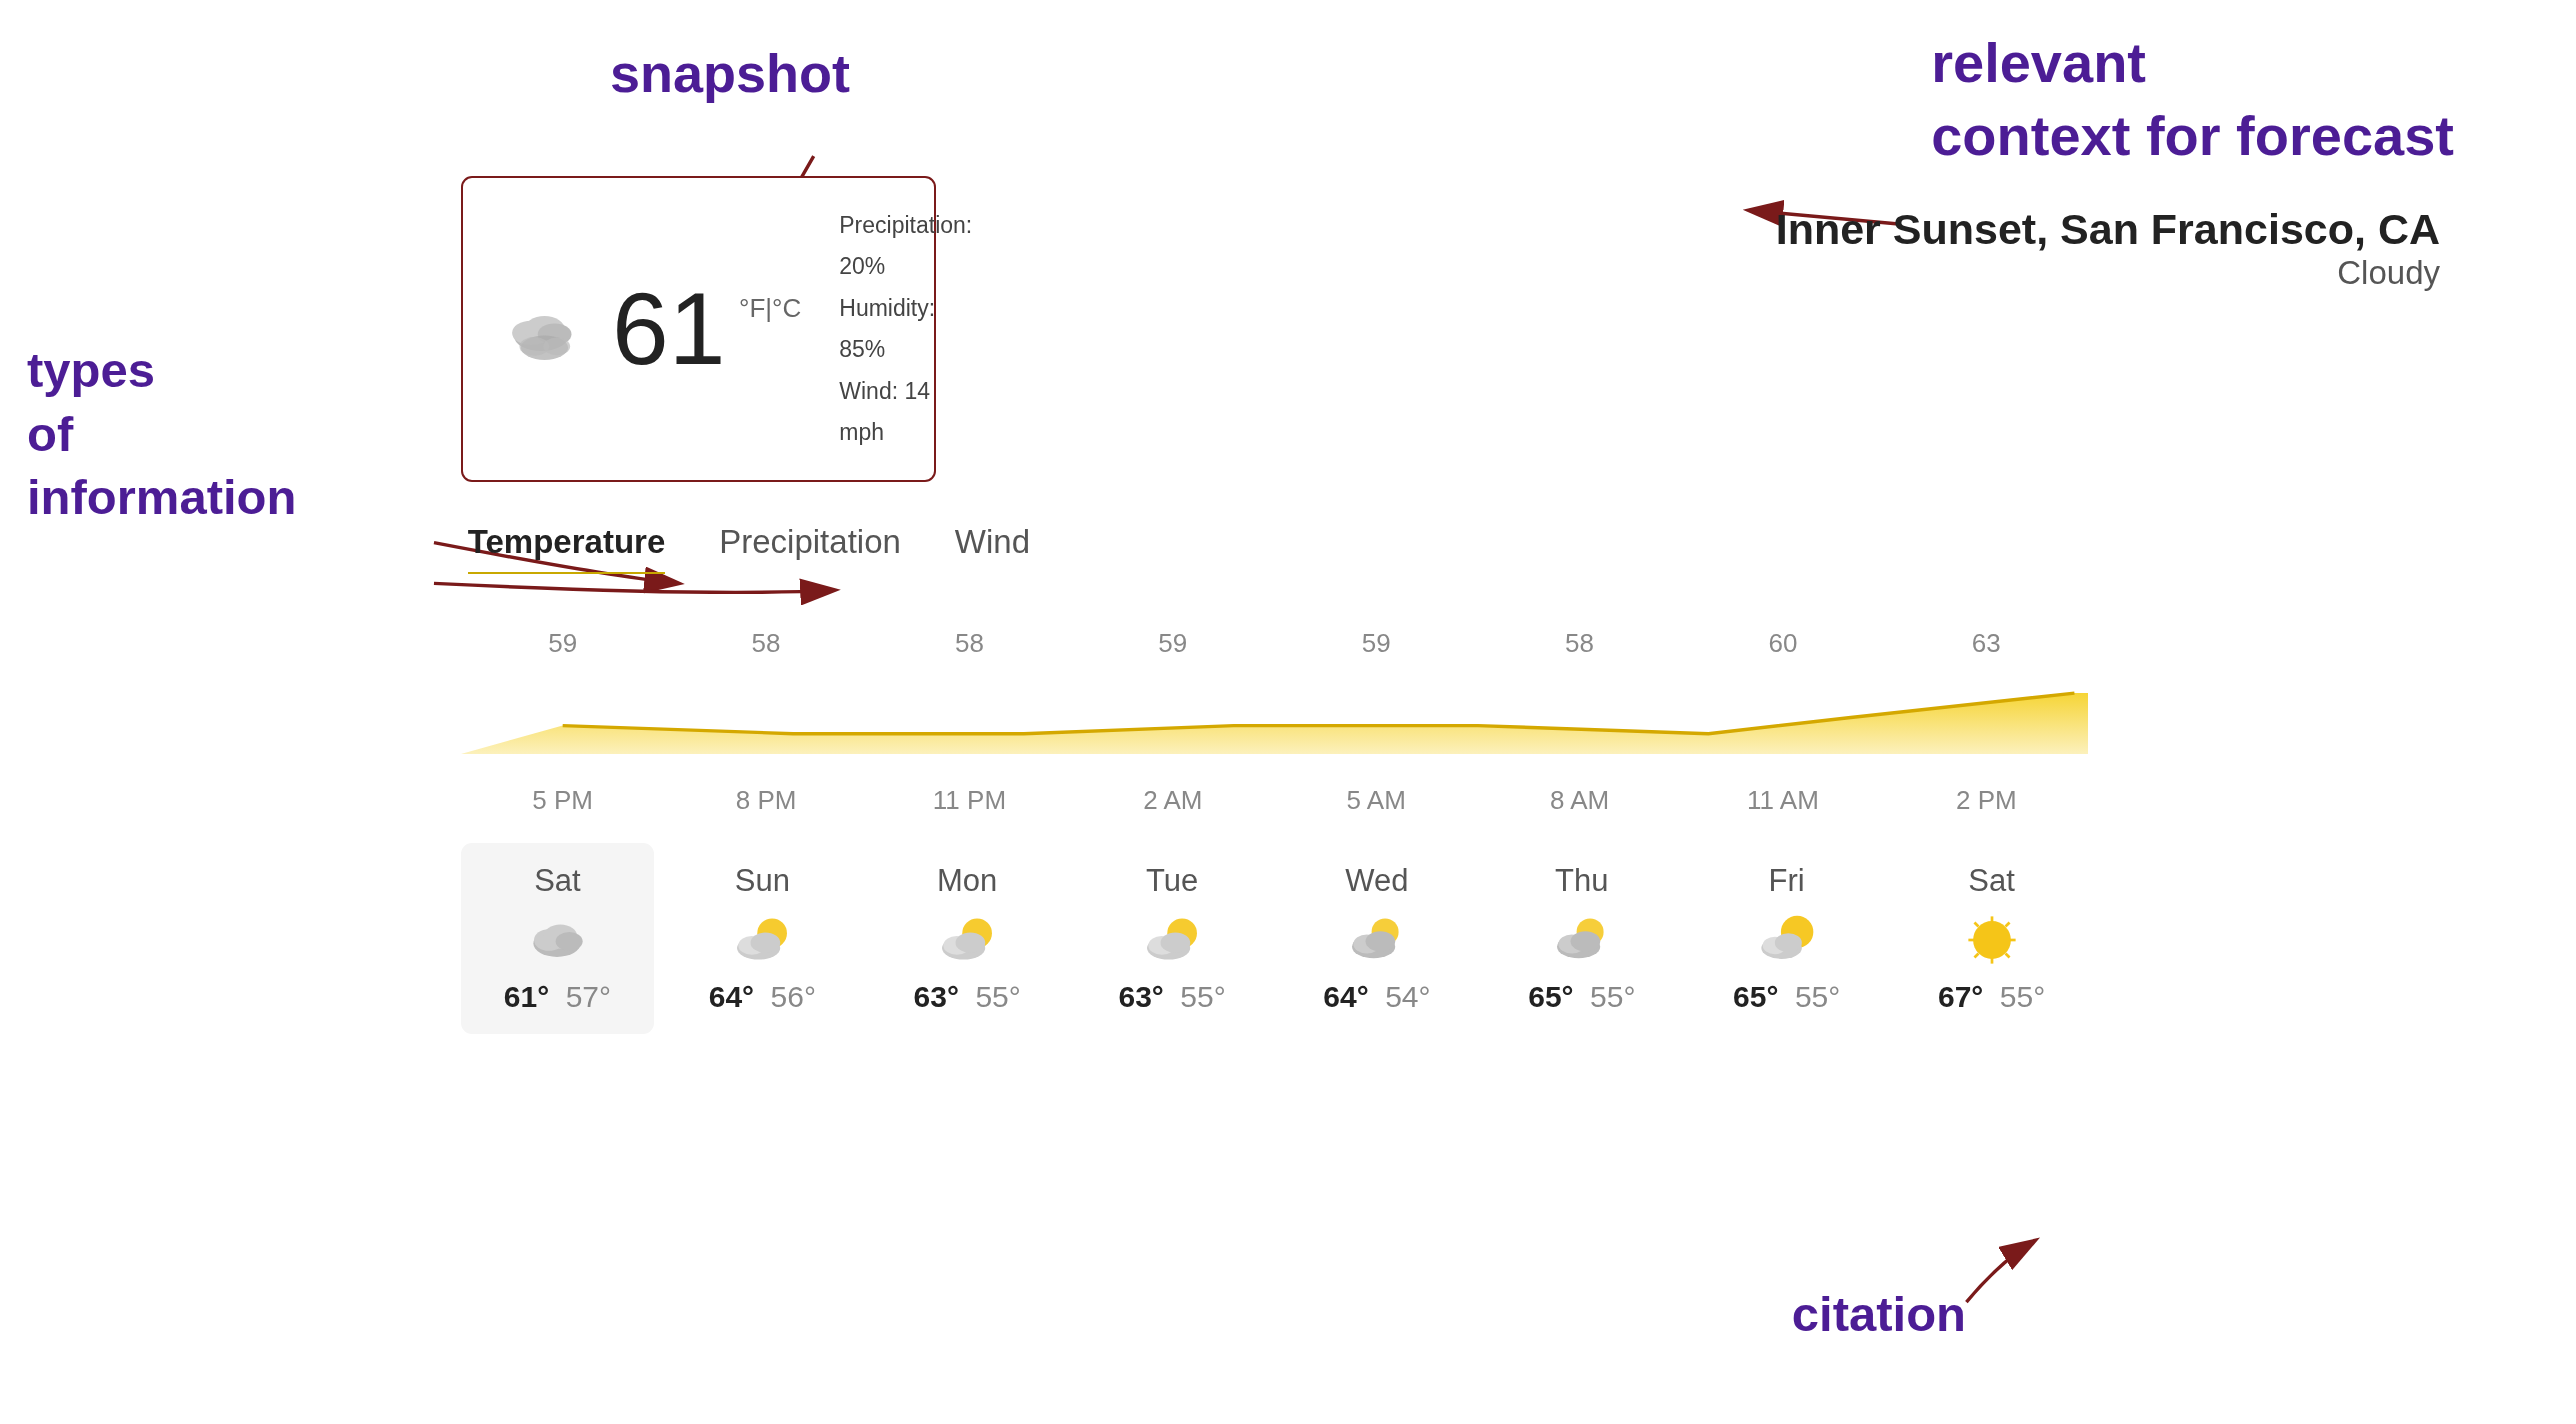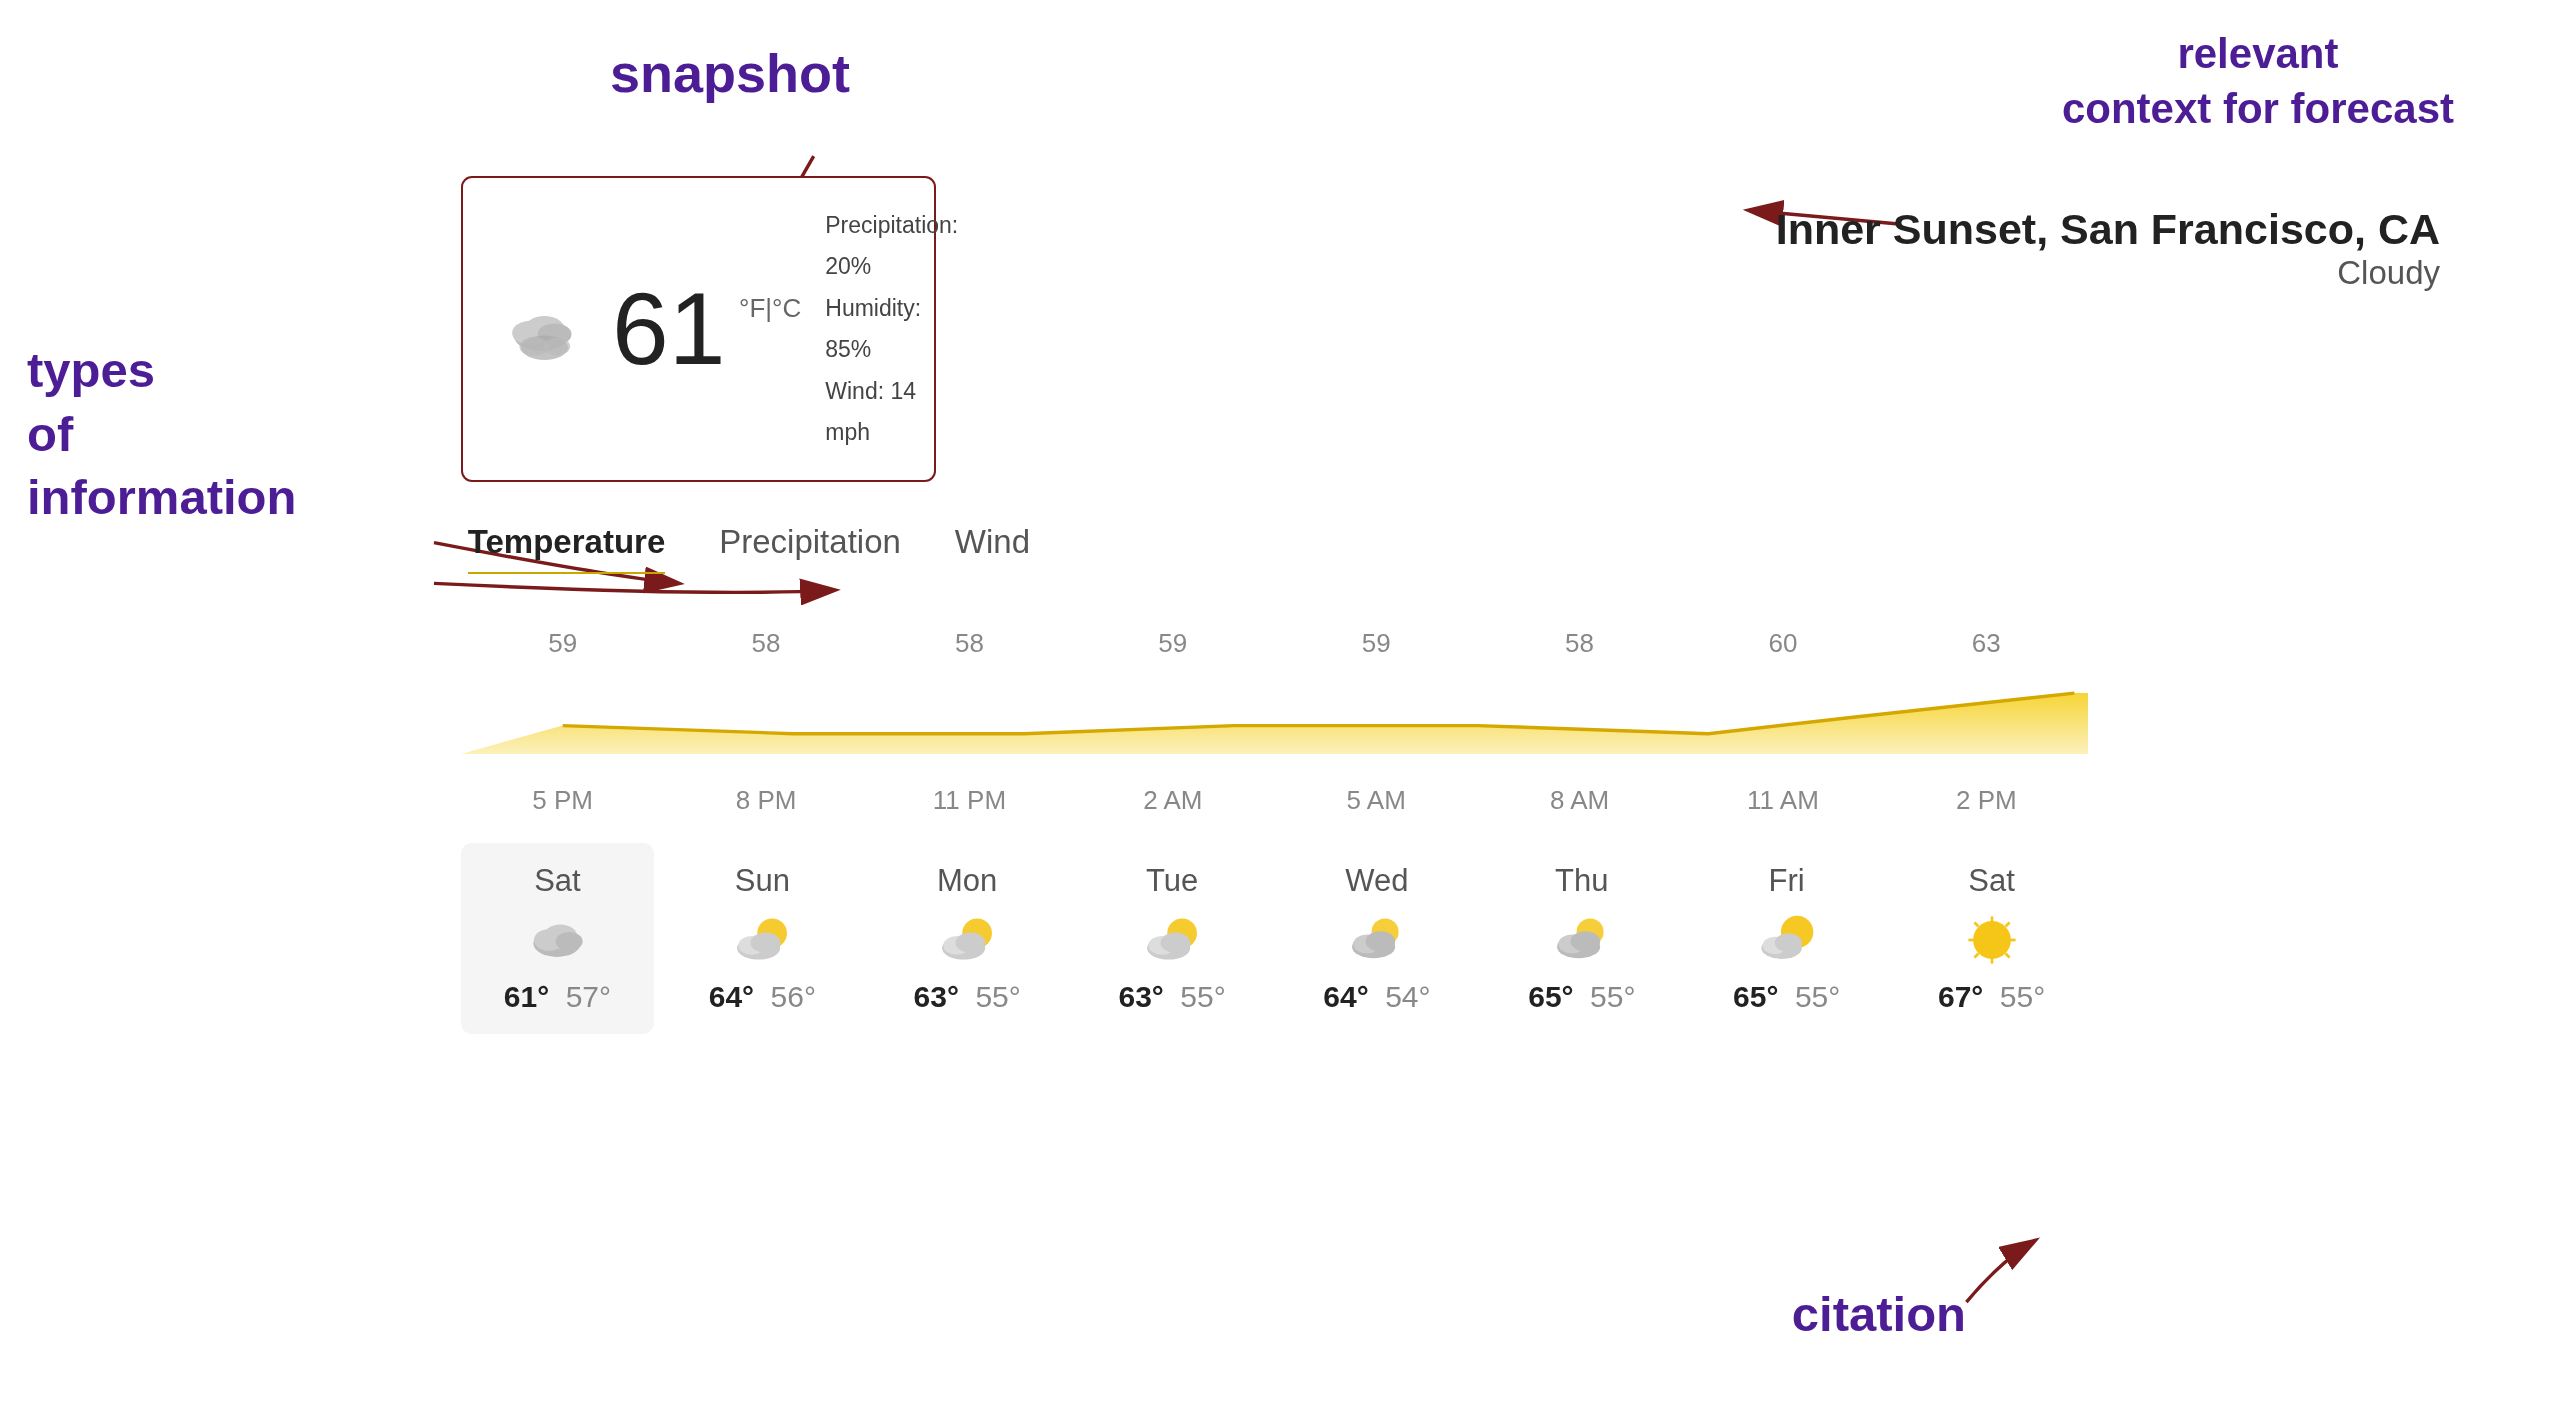--- a/index.html
+++ b/index.html
@@ -239,21 +239,21 @@
     }
 
   </style>
 </head>
 <body>
 
 <div class="annotation" style="top: 41px; left: 610px; font-size: 54px;">snapshot</div>
 
 <div class="annotation" style="top: 339px; left: 27px; font-size: 49px; line-height: 1.3;">types<br>of<br>information</div>
 
-<div class="annotation" style="top: 27px; right: 122px; font-size: 42px; line-height: 1.3; text-align: center;">relevant<br>context for forecast</div>
+<div class="annotation" style="top: 27px; right: 122px; font-size: 56px; line-height: 1.3; ">relevant<br>context for forecast</div>
 
 <div class="annotation" style="bottom: 81px; right: 610px; font-size: 49px;">citation</div>
 
 <svg style="position:absolute;top:0;left:0;width:100%;height:100%;pointer-events:none;" viewBox="0 0 3799 2101" width="2576" height="1425">
 
   <path d="M 1200 230 Q 1150 320 1100 380" stroke="#7a1a1a" stroke-width="5" fill="none" marker-end="url(#arrowhead)"></path>
 
   <path d="M 640 800 Q 900 850 1000 860" stroke="#7a1a1a" stroke-width="5" fill="none" marker-end="url(#arrowhead)"></path>
 
   <path d="M 640 860 Q 1050 880 1230 870" stroke="#7a1a1a" stroke-width="5" fill="none" marker-end="url(#arrowhead)"></path>
@@ -284,21 +284,21 @@
       <ellipse cx="60" cy="45" rx="30" ry="20" fill="#ccc"></ellipse>
       <ellipse cx="75" cy="52" rx="25" ry="16" fill="#bbb"></ellipse>
 
       <ellipse cx="60" cy="72" rx="35" ry="18" fill="#aaa" opacity="0.7"></ellipse>
       <ellipse cx="45" cy="70" rx="22" ry="14" fill="#bbb" opacity="0.7"></ellipse>
       <ellipse cx="78" cy="70" rx="20" ry="13" fill="#bbb" opacity="0.7"></ellipse>
     </svg>
 
     <div class="temp-display">61</div>
 
-    <div class="temp-units" style="font-size:26px;color:#666;margin-right:24px;margin-top:-41px;">°F|°C</div>
+    <div class="temp-units" style="font-size:26px;color:#666;margin-right:38px;margin-top:-41px;">°F|°C</div>
 
     <div class="weather-details">
       <div>Precipitation: 20%</div>
       <div>Humidity: 85%</div>
       <div>Wind: 14 mph</div>
     </div>
   </div>
 
   <div class="tabs">
     <div class="tab active">

